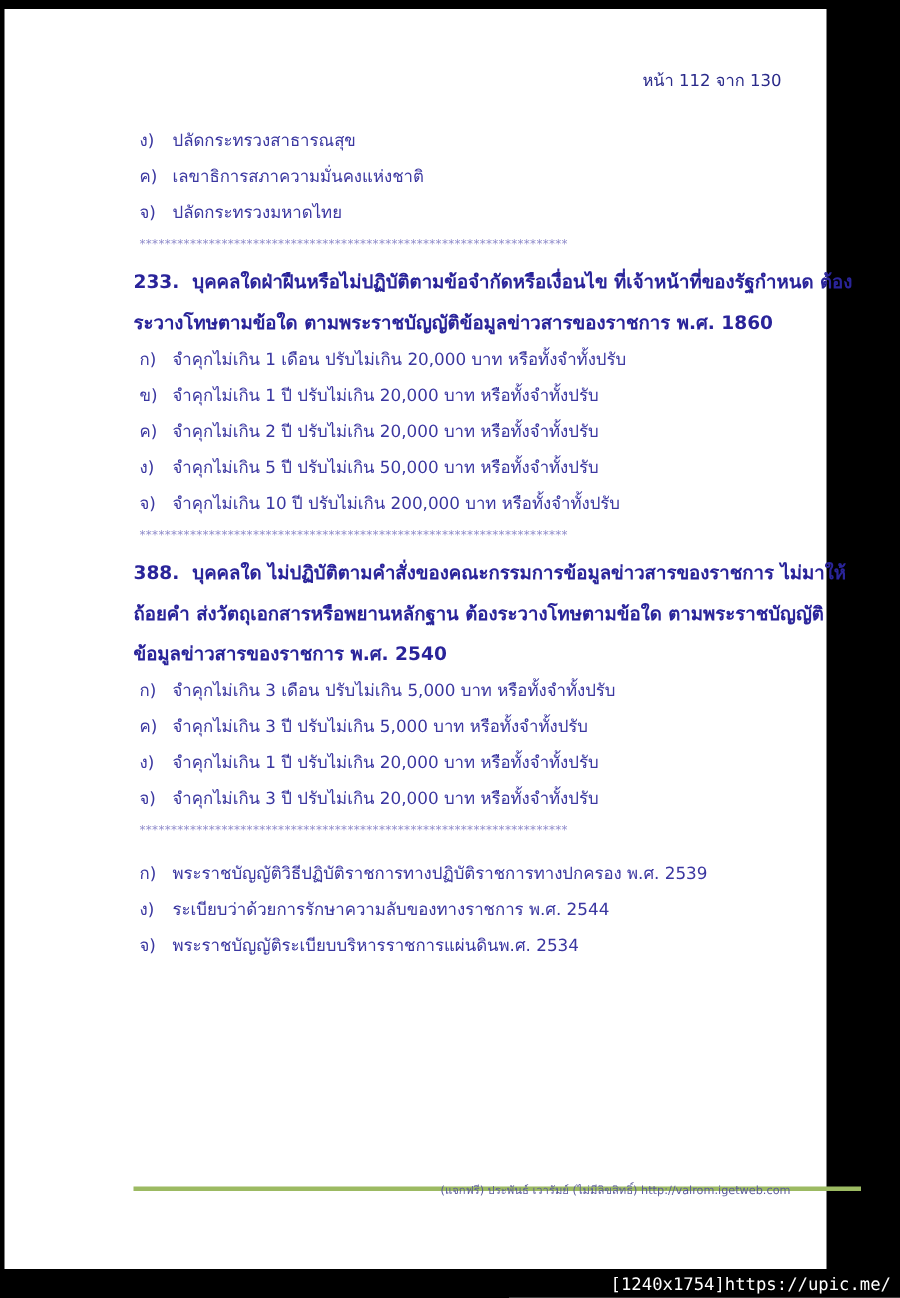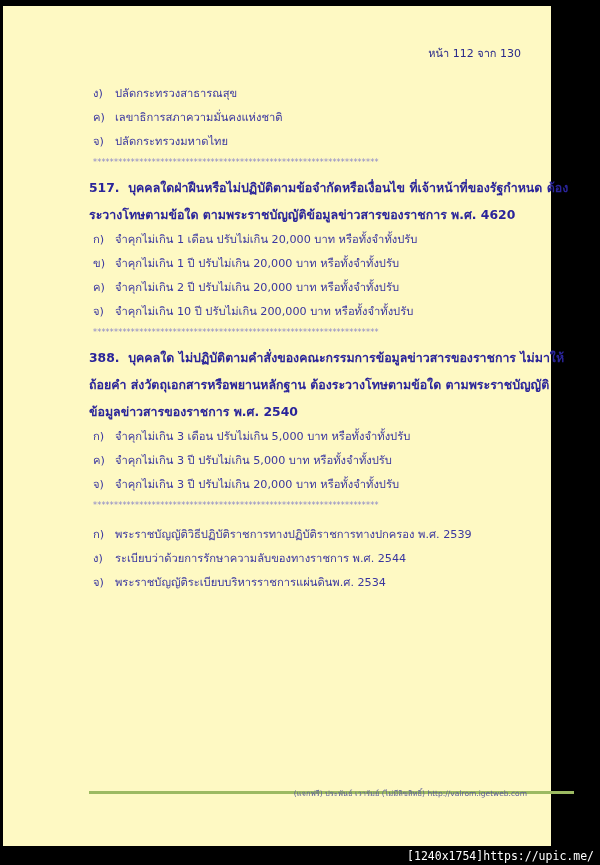--- a/index.html
+++ b/index.html
@@ -13,21 +13,21 @@
       position: relative;
       overflow: hidden;
       font-family: "DejaVu Sans", "Liberation Sans", sans-serif;
     }
     .page {
       position: absolute;
       left: 3px;
       top: 6px;
       width: 548px;
       height: 840px;
-      background: #fef9c3;
+      background: #ffffff;
     }
     .page-number {
       position: absolute;
       right: 30px;
       top: 38px;
       font-size: 11px;
       color: #2a2a8a;
     }
     .content {
       position: absolute;
@@ -103,44 +103,50 @@
     </div>
     <div class="option">
       <span class="label">ค)</span><span>เลขาธิการสภาความมั่นคงแห่งชาติ</span>
     </div>
     <div class="option">
       <span class="label">จ)</span><span>ปลัดกระทรวงมหาดไทย</span>
     </div>
     <div class="divider">********************************************************************</div>
 
     <div class="question">
-      <span>517.</span>&nbsp; <span>บุคคลใดฝ่าฝืนหรือไม่ปฏิบัติตามข้อจำกัดหรือเงื่อนไข ที่เจ้าหน้าที่ของรัฐกำหนด ต้องระวางโทษตามข้อใด ตามพระราชบัญญัติข้อมูลข่าวสารของราชการ พ.ศ. 4620</span>
+      <span>233.</span>&nbsp; <span>บุคคลใดฝ่าฝืนหรือไม่ปฏิบัติตามข้อจำกัดหรือเงื่อนไข ที่เจ้าหน้าที่ของรัฐกำหนด ต้องระวางโทษตามข้อใด ตามพระราชบัญญัติข้อมูลข่าวสารของราชการ พ.ศ. 1860</span>
     </div>
     <div class="option">
       <span class="label">ก)</span><span>จำคุกไม่เกิน 1 เดือน ปรับไม่เกิน 20,000 บาท หรือทั้งจำทั้งปรับ</span>
     </div>
     <div class="option">
       <span class="label">ข)</span><span>จำคุกไม่เกิน 1 ปี ปรับไม่เกิน 20,000 บาท หรือทั้งจำทั้งปรับ</span>
     </div>
     <div class="option">
       <span class="label">ค)</span><span>จำคุกไม่เกิน 2 ปี ปรับไม่เกิน 20,000 บาท หรือทั้งจำทั้งปรับ</span>
+    </div>
+    <div class="option">
+      <span class="label">ง)</span><span>จำคุกไม่เกิน 5 ปี ปรับไม่เกิน 50,000 บาท หรือทั้งจำทั้งปรับ</span>
     </div>
     <div class="option">
       <span class="label">จ)</span><span>จำคุกไม่เกิน 10 ปี ปรับไม่เกิน 200,000 บาท หรือทั้งจำทั้งปรับ</span>
     </div>
     <div class="divider">********************************************************************</div>
 
     <div class="question">
       <span>388.</span>&nbsp; <span>บุคคลใด ไม่ปฏิบัติตามคำสั่งของคณะกรรมการข้อมูลข่าวสารของราชการ ไม่มาให้ถ้อยคำ ส่งวัตถุเอกสารหรือพยานหลักฐาน ต้องระวางโทษตามข้อใด ตามพระราชบัญญัติข้อมูลข่าวสารของราชการ พ.ศ. 2540</span>
     </div>
     <div class="option">
       <span class="label">ก)</span><span>จำคุกไม่เกิน 3 เดือน ปรับไม่เกิน 5,000 บาท หรือทั้งจำทั้งปรับ</span>
     </div>
     <div class="option">
       <span class="label">ค)</span><span>จำคุกไม่เกิน 3 ปี ปรับไม่เกิน 5,000 บาท หรือทั้งจำทั้งปรับ</span>
+    </div>
+    <div class="option">
+      <span class="label">ง)</span><span>จำคุกไม่เกิน 1 ปี ปรับไม่เกิน 20,000 บาท หรือทั้งจำทั้งปรับ</span>
     </div>
     <div class="option">
       <span class="label">จ)</span><span>จำคุกไม่เกิน 3 ปี ปรับไม่เกิน 20,000 บาท หรือทั้งจำทั้งปรับ</span>
     </div>
     <div class="divider">********************************************************************</div>
 
     <div class="q-spacer"></div>
     <div class="option">
       <span class="label">ก)</span><span>พระราชบัญญัติวิธีปฏิบัติราชการทางปฏิบัติราชการทางปกครอง พ.ศ. 2539</span>
     </div>

